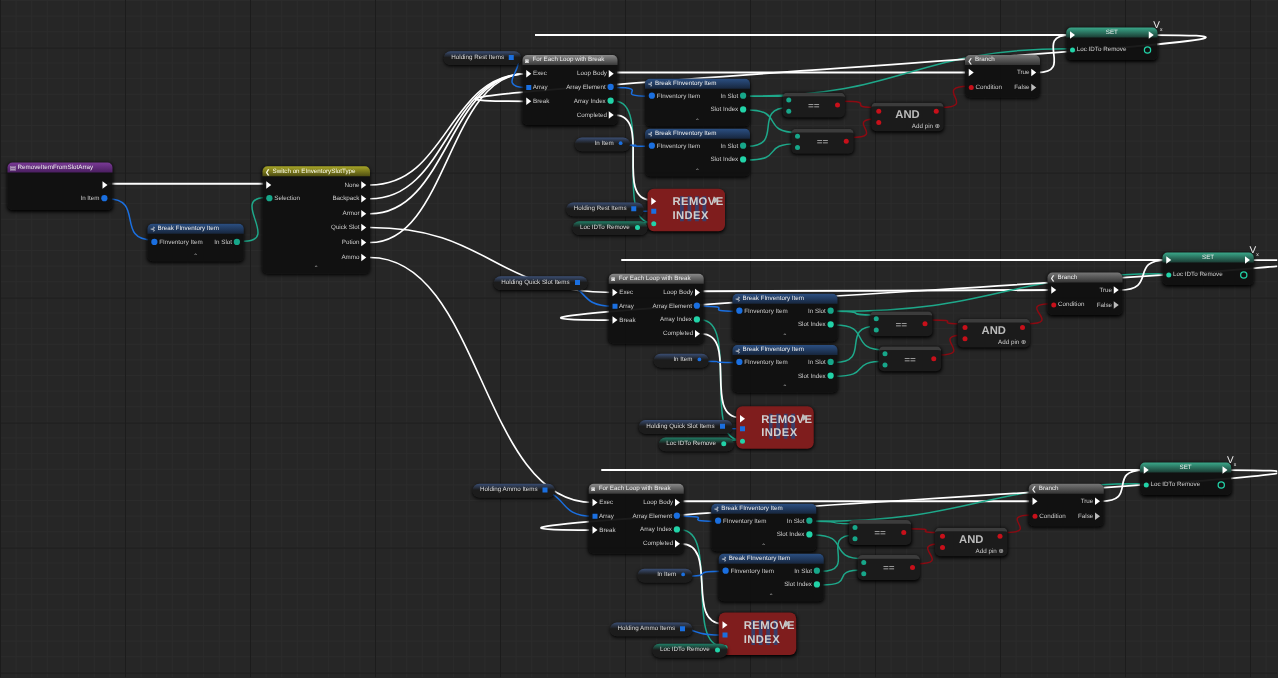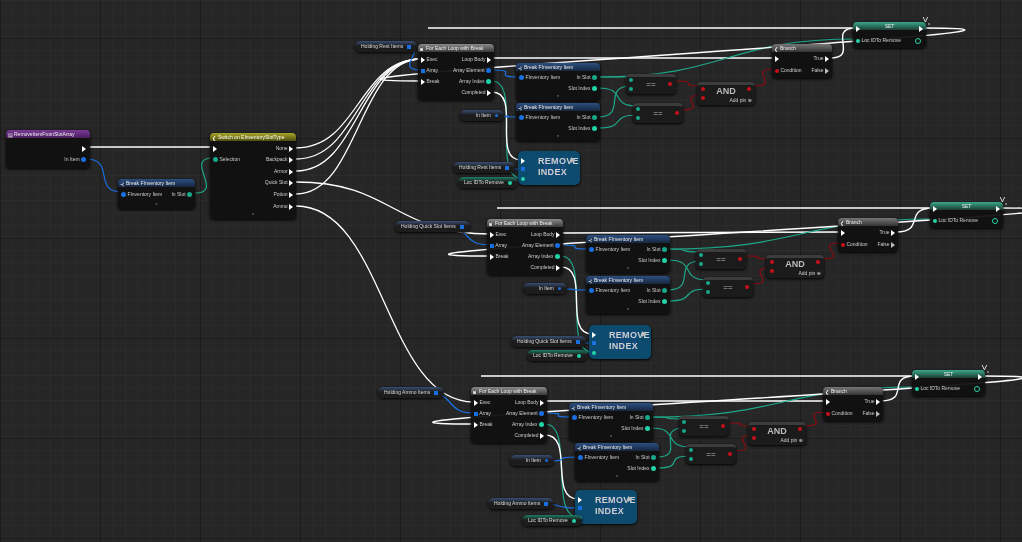--- a/index.html
+++ b/index.html
@@ -32,21 +32,21 @@
   .dot.teal2{background:#17a78a;}
   .dot.red{background:#c8101a;}
   .sq{display:inline-block;width:4px;height:4px;background:#1a6fe0;vertical-align:middle;}
   .hollowdot{display:inline-block;width:4px;height:4px;border:1px solid #22d3a8;border-radius:50%;vertical-align:middle;}
   .collapse{position:absolute;bottom:1px;left:0;right:0;text-align:center;font-size:5px;color:#aaa;}
   .var{position:absolute;height:11px;border-radius:6px;background:linear-gradient(#3a4e74 0,#1c1c1c 45%);box-shadow:0 1px 3px #000;font-size:5px;color:#ddd;line-height:11px;padding:0 6px;white-space:nowrap;}
   .var.teal{background:linear-gradient(#1f7e66 0,#1c1c1c 45%);}
   .var .pindot{display:inline-block;margin-left:4px;vertical-align:middle;}
   .op{position:absolute;background:#1b1b1b;border-radius:4px;box-shadow:0 1px 3px #000;border-top:3px solid #3c3c3c;}
   .op .lbl{position:absolute;left:0;right:0;text-align:center;color:#bbb;}
-  .remove{position:absolute;background:#0c4a6e;border-radius:5px;box-shadow:0 1px 3px #000;}
+  .remove{position:absolute;background:#7f1d1d;border-radius:5px;box-shadow:0 1px 3px #000;}
   .remove .big{position:absolute;left:20px;top:5px;font-size:9px;font-weight:bold;color:#cfcfcf;line-height:11px;letter-spacing:0.3px;}
   .remove .grid-ic{position:absolute;left:26px;top:6px;width:22px;height:20px;
     background-image:linear-gradient(90deg,#1d4a8a 3px,transparent 3px);background-size:6px 6px;opacity:.7;}
   .varicon{position:absolute;font-size:8px;color:#eee;}
 </style>
 </head>
 <body>
 
 <div class="grid"></div>
 

